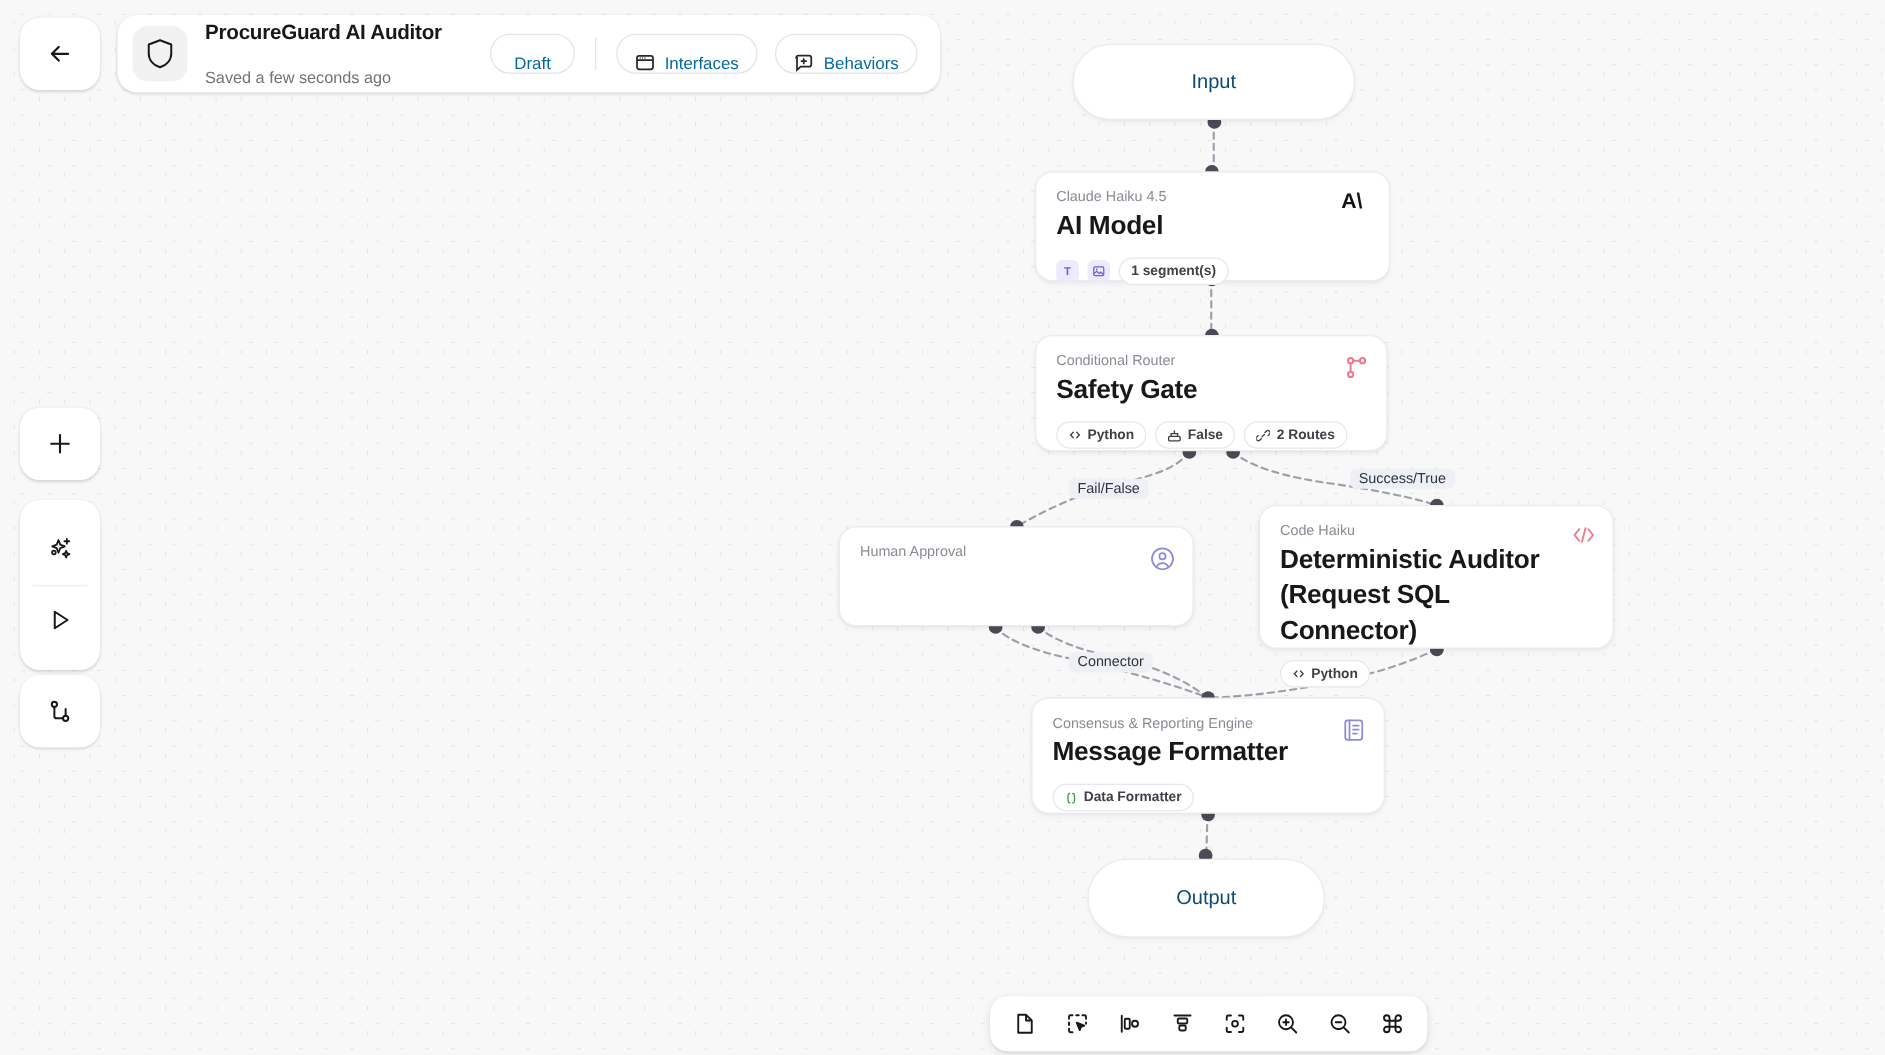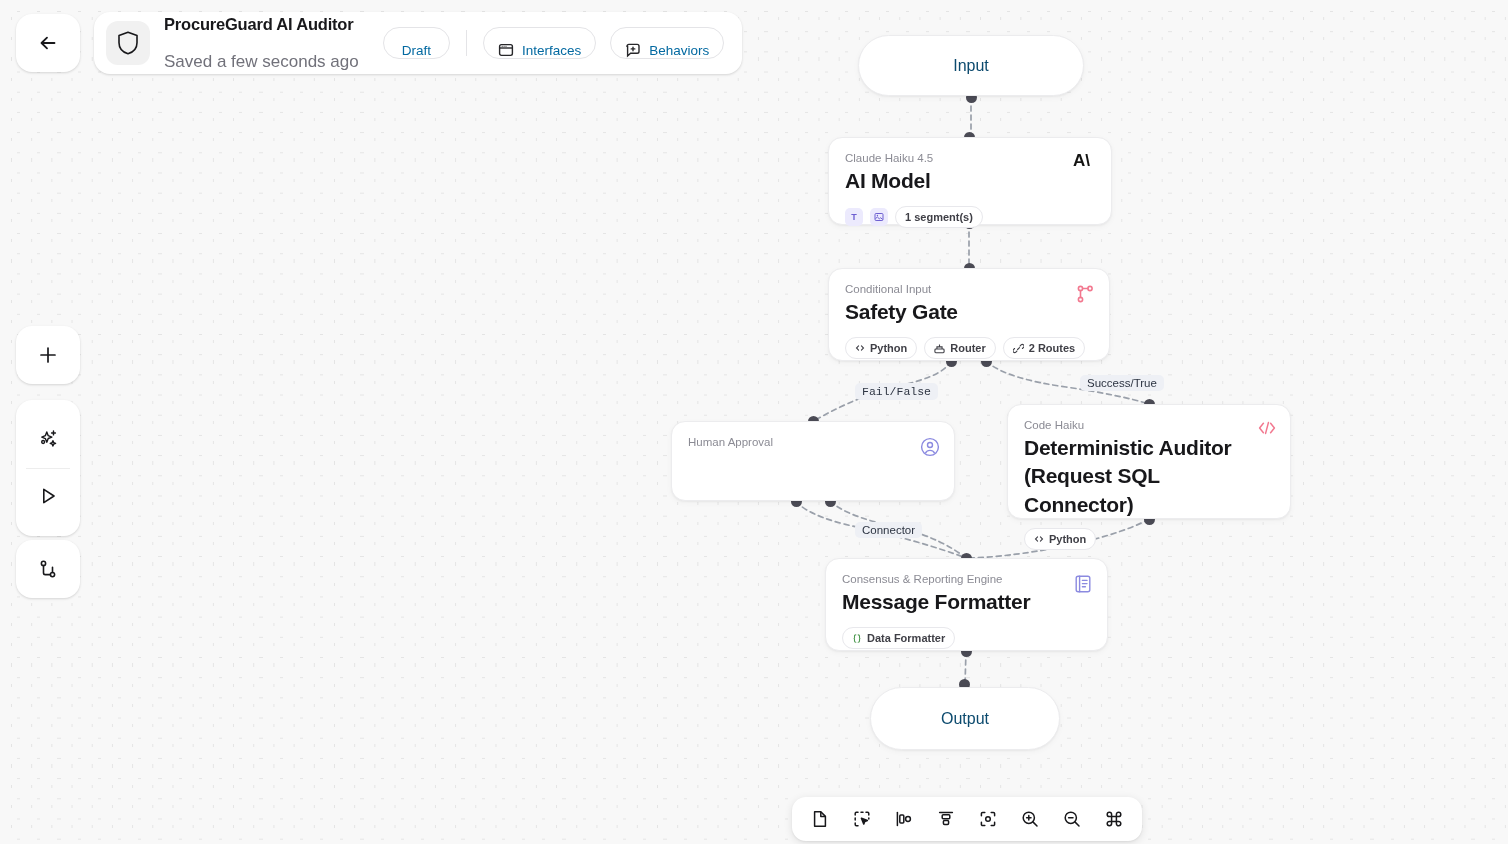--- a/index.html
+++ b/index.html
@@ -41,23 +41,23 @@
   .header-bar {
     position: absolute; left: 94px; top: 12px; height: 62px;
     background: #fff; border-radius: 16px; padding: 0 18px 0 12px;
     display: flex; align-items: center; gap: 14px;
     box-shadow: 0 1px 3px rgba(0,0,0,.10), 0 1px 2px rgba(0,0,0,.05);
   }
   .app-logo {
     width: 44px; height: 44px; border-radius: 12px; background: #f1f1f1;
     display: flex; align-items: center; justify-content: center; flex: 0 0 auto;
   }
-  .title-wrap { display: flex; flex-direction: column; justify-content: flex-start; gap: 18px; margin-right: 10px;}
+  .title-wrap { display: flex; flex-direction: column; justify-content: flex-start; gap: 18px; margin-right: 25px;}
   .app-title { font-size: 16.5px; font-weight: 600; color: #18181b; letter-spacing: -.2px; white-space: nowrap;}
-  .app-sub { font-size: 17px; color: #71717a; white-space: nowrap; }
+  .app-sub { font-size: 13px; color: #71717a; white-space: nowrap; }
   .pill-btn {
     display: inline-flex; align-items: flex-end; gap: 8px; height: 32px;
     padding: 0 14px; border: 1px solid #e4e4e7; border-radius: 999px;
     background: #fff; font-size: 13.5px; color: #0369a1; cursor: pointer; white-space: nowrap;
   }
   .h-divider { width: 1px; height: 26px; background: #e4e4e7; margin: 0 2px; }
 
   
   .rail-btn {
     position: absolute; left: 16px; width: 64px; background: #fff; border-radius: 16px;
@@ -143,21 +143,21 @@
   <div class="handle" style="left:981px; top:356px;"></div>
   <div class="handle" style="left:808px; top:416px;"></div>
   <div class="handle" style="left:1144px; top:399px;"></div>
   <div class="handle" style="left:791px; top:496px;"></div>
   <div class="handle" style="left:825px; top:496px;"></div>
   <div class="handle" style="left:1144px; top:514px;"></div>
   <div class="handle" style="left:961px; top:553px;"></div>
   <div class="handle" style="left:961px; top:646px;"></div>
   <div class="handle" style="left:959px; top:679px;"></div>
 
-  <div class="edge-label" style="left:855px; top:383px;font-family:Liberation Mono, monospace;">Fail/False</div>
+  <div class="edge-label" style="left:855px; top:383px;">Fail/False</div>
   <div class="edge-label" style="left:1080px; top:375px;">Success/True</div>
   <div class="edge-label" style="left:898px; top:522px;">d</div>
   <div class="edge-label" style="left:855px; top:522px;">Connector</div>
 
   <div class="term-node" style="left:858px; top:35px; width:226px; height:61px;">
     <span>Input</span>
   </div>
 
   <div class="node" style="left:828px; top:137px; width:284px; height:88px;">
     <div class="node-inner">
@@ -179,21 +179,21 @@
         </span>
         <span class="chip">
           <span>1 segment(s)</span>
         </span>
       </div>
     </div>
   </div>
 
   <div class="node" style="left:828px; top:268px; width:282px; height:93px;">
     <div class="node-inner">
-      <div class="node-kind">Conditional Input</div>
+      <div class="node-kind">Conditional Router</div>
       <div class="node-name">Safety Gate</div>
       <div class="node-icon" style="top:15px;">
         <svg width="20" height="20" viewBox="0 0 20 20" fill="none" stroke="#f2788f" stroke-width="1.6" stroke-linecap="round">
           <circle cx="5.5" cy="4.5" r="2.1"></circle>
             <circle cx="5.5" cy="15.5" r="2.1"></circle>
             <circle cx="15" cy="4.5" r="2.1"></circle>
           <path d="M5.5 6.6v6.8M7.6 4.5h5.3"></path>
         </svg>
       </div>
       <div class="chips">
@@ -201,21 +201,21 @@
           <svg width="10" height="10" viewBox="0 0 12 12" fill="none" stroke="#3f3f46" stroke-width="1.3" stroke-linecap="round">
               <path d="M4.3 3.4 1.8 6l2.5 2.6M7.7 3.4 10.2 6 7.7 8.6"></path>
             </svg>
           <span>Python</span>
         </span>
         <span class="chip">
           <svg width="11" height="11" viewBox="0 0 12 12" fill="none" stroke="#3f3f46" stroke-width="1.2">
               <rect x="1" y="6.6" width="10" height="4" rx="1"></rect>
               <path d="M3.2 6.6V4.2h5.6v2.4M6 4.2V1.6"></path>
             </svg>
-          <span>Router</span>
+          <span>False</span>
         </span>
         <span class="chip">
           <svg width="11" height="11" viewBox="0 0 12 12" fill="none" stroke="#3f3f46" stroke-width="1.2" stroke-linecap="round">
               <path d="M5 7.1 7.1 5M4.4 8.7 3.2 9.9a1.9 1.9 0 0 1-2.7-2.7l1.2-1.2M7.6 3.3 8.8 2.1a1.9 1.9 0 0 1 2.7 2.7L10.3 6"></path>
             </svg>
           <span>2 Routes</span>
         </span>
       </div>
     </div>
   </div>

